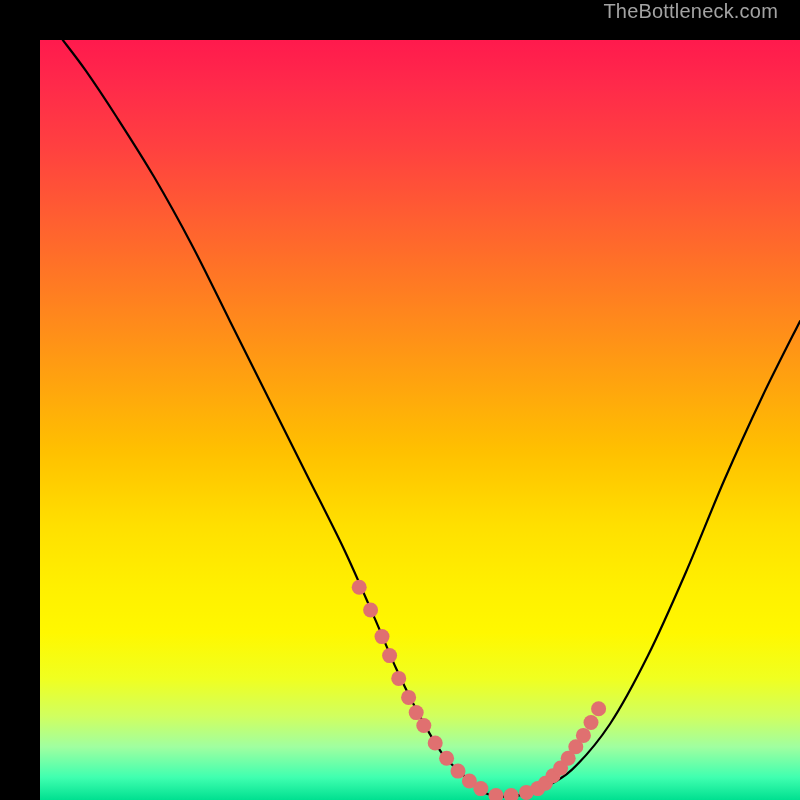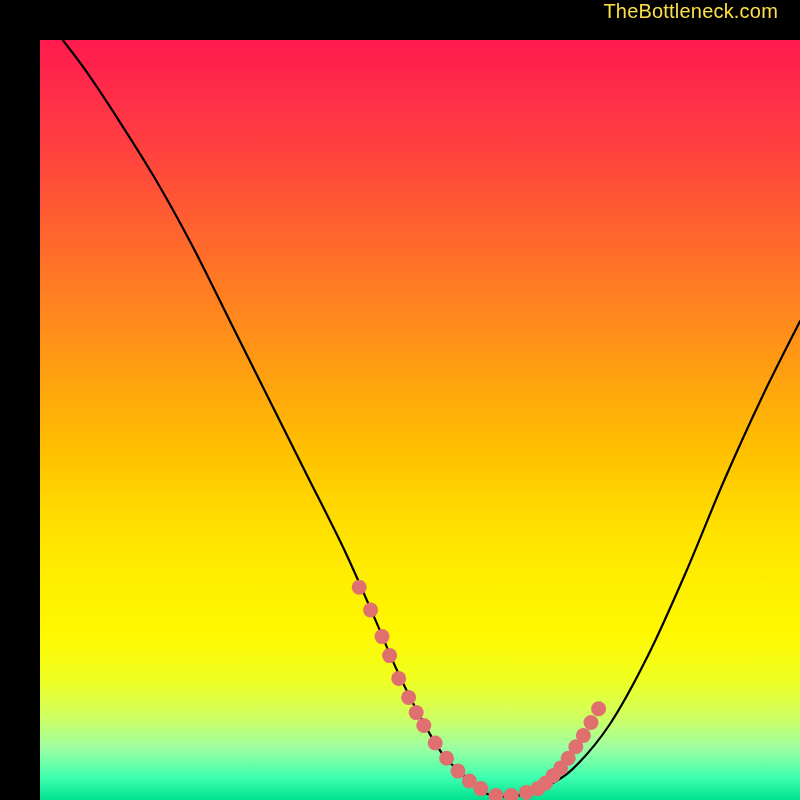--- a/index.html
+++ b/index.html
@@ -45,21 +45,21 @@
       #d0ff60 89%,
       #a0ffa0 93%,
       #40ffb0 97%,
       #00e090 100%
     );
   }
   .watermark {
     position: absolute;
     top: 0px;
     right: 22px;
-    color: #fde047;
+    color: #a3a3a3;
     font-size: 20px;
     font-weight: 500;
     letter-spacing: 0.2px;
     z-index: 10;
   }
   svg.curve {
     position: absolute;
     inset: 0;
     width: 100%;
     height: 100%;

